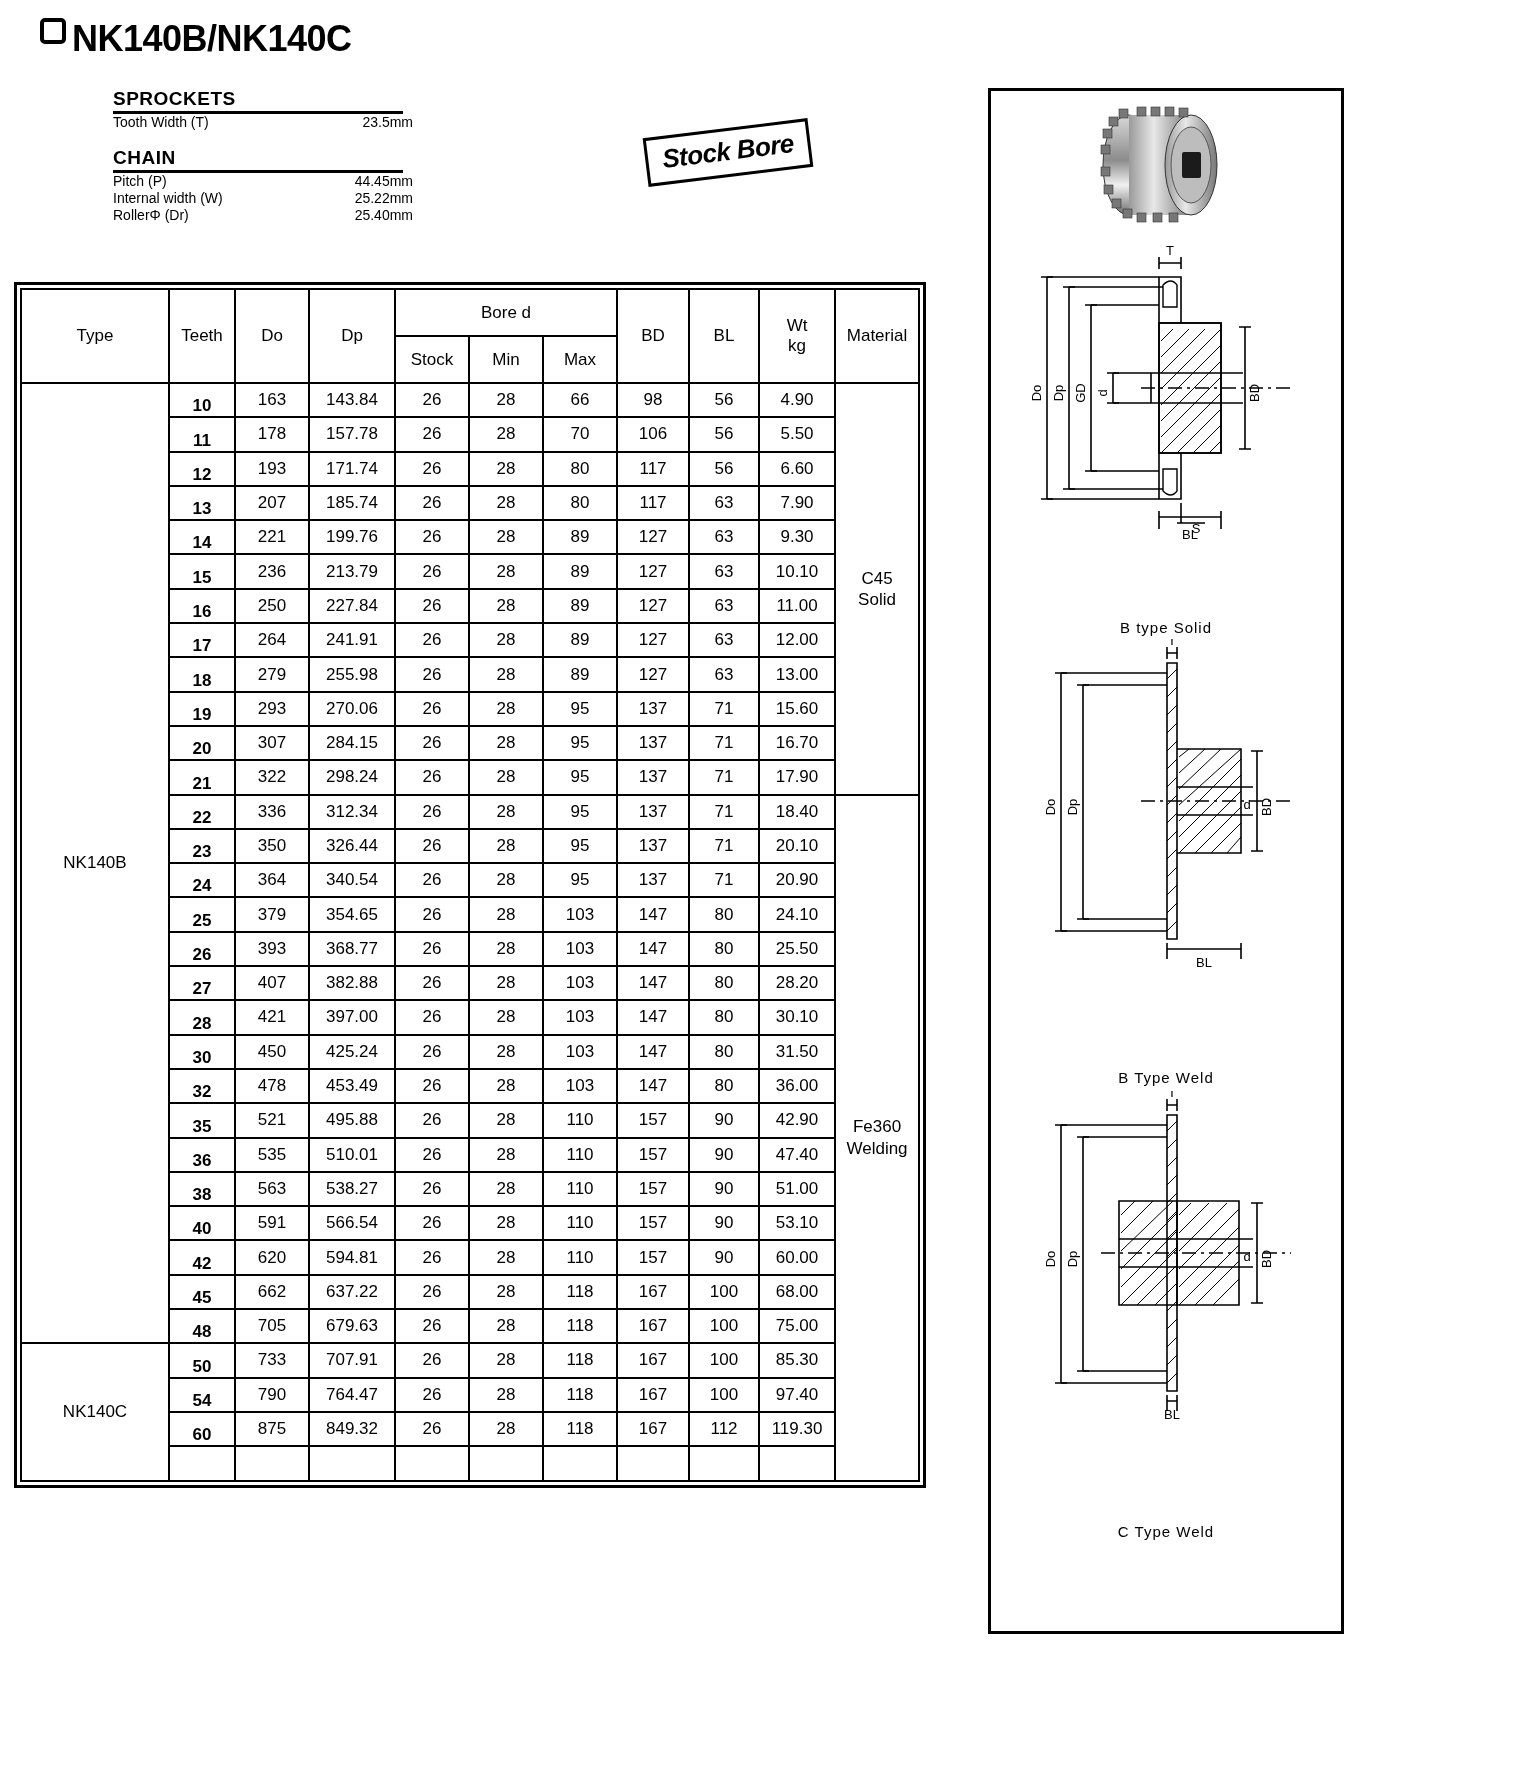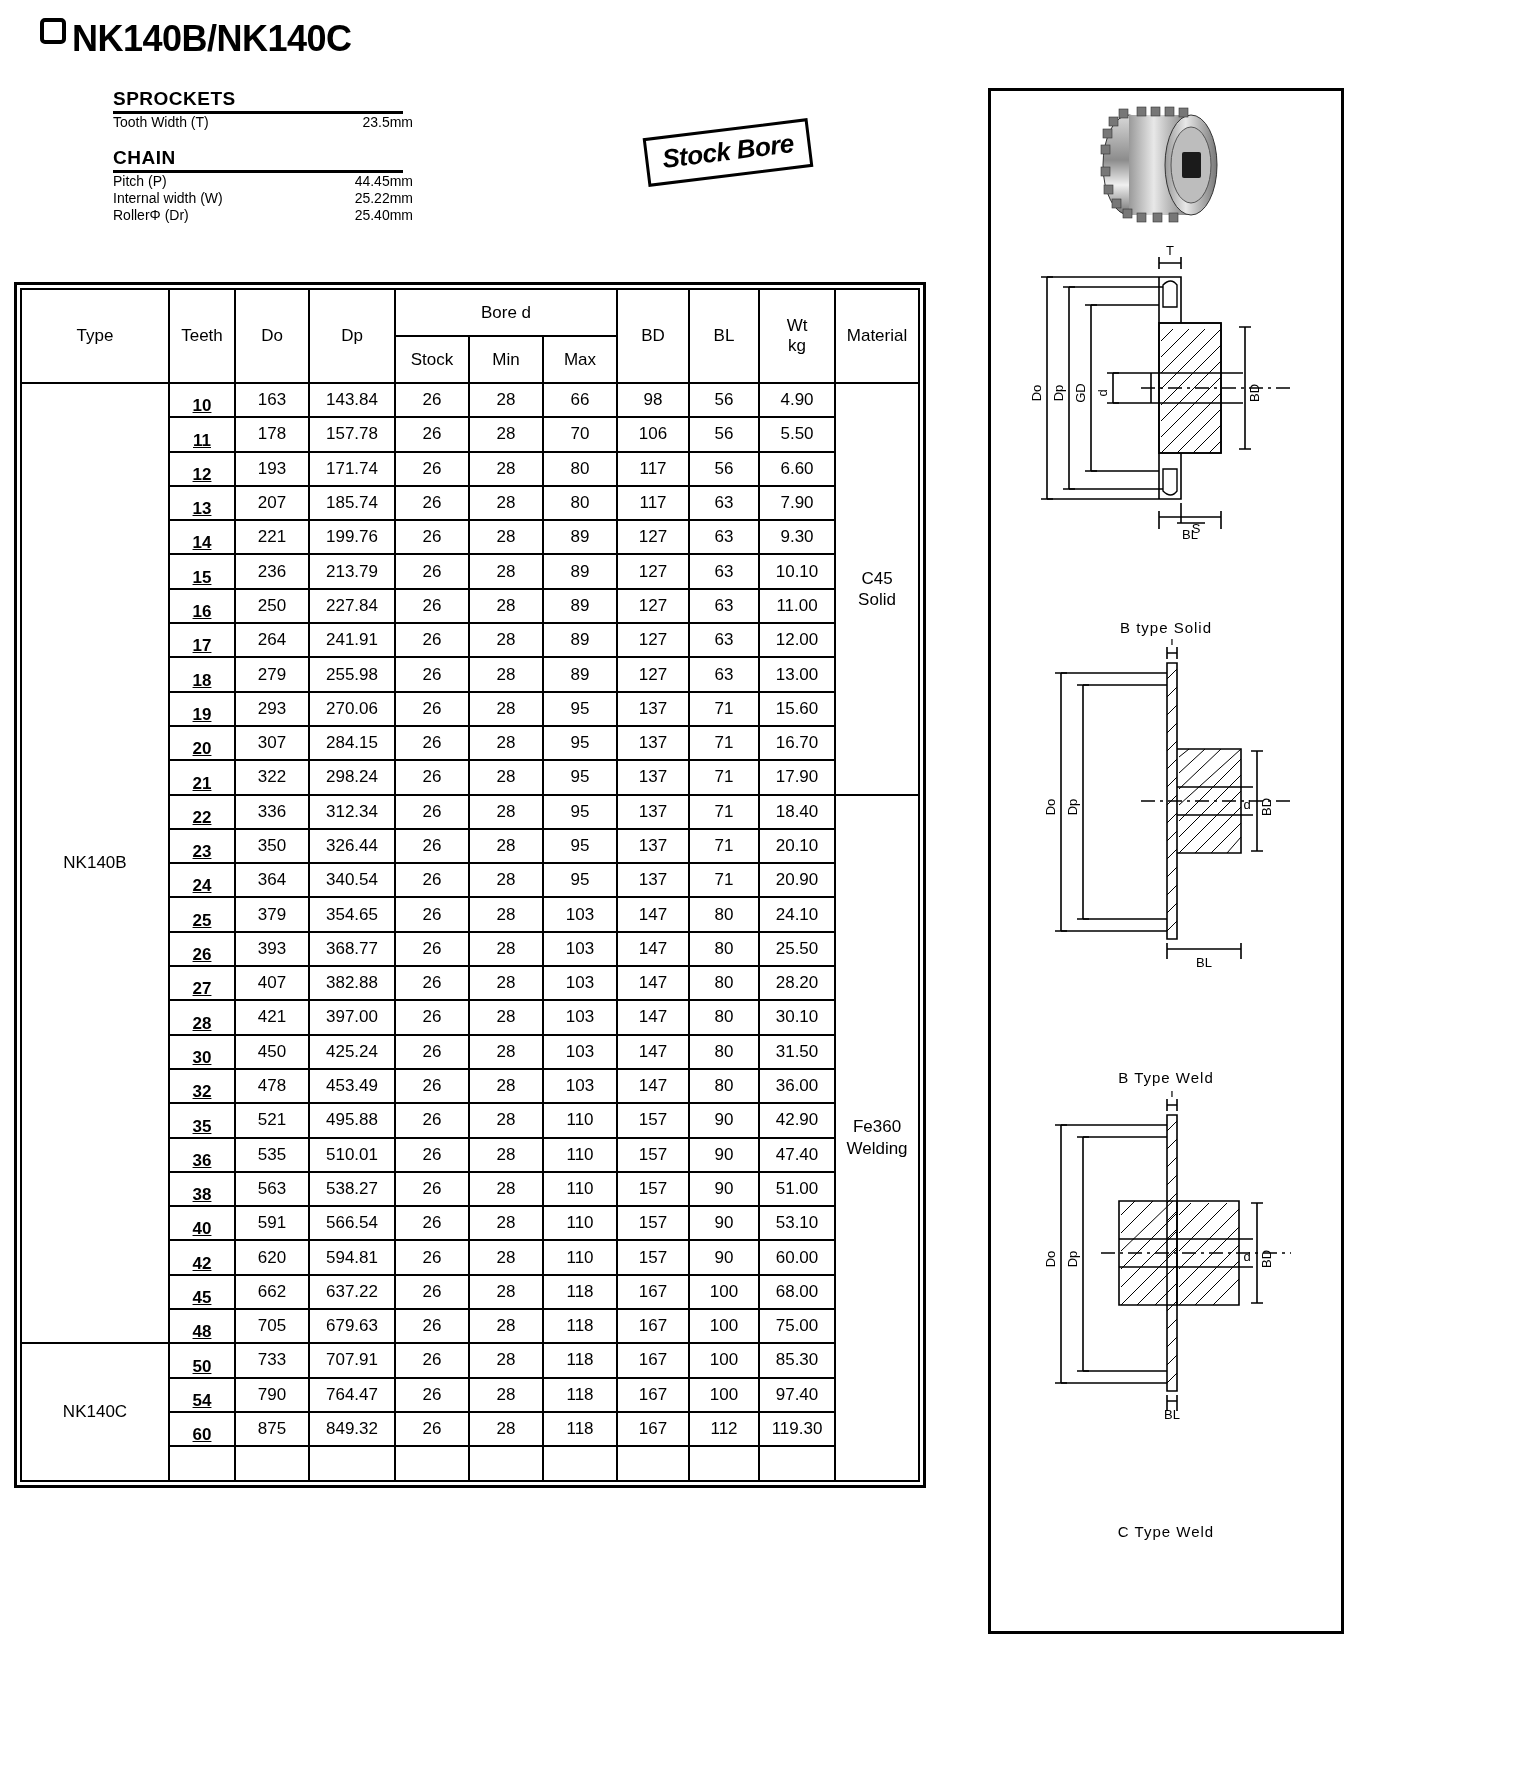--- a/index.html
+++ b/index.html
@@ -32,21 +32,21 @@
   .c-type{width:148px;}
   .c-teeth{width:66px;}
   .c-do{width:74px;}
   .c-dp{width:86px;}
   .c-bore{width:74px;}
   .c-bd{width:72px;}
   .c-bl{width:70px;}
   .c-wt{width:76px;}
   .c-mat{width:84px;}
   tr.data-row{height:34.3px;}
-  td.teeth-cell{font-weight:bold;font-size:17px;vertical-align:bottom;padding-bottom:1px;text-decoration:underline;}
+  td.teeth-cell{font-weight:bold;font-size:17px;vertical-align:bottom;padding-bottom:1px;}
   td.type-cell{font-size:23px;margin-left:16px;}
   td.mat-cell{font-size:18px;line-height:1.25;}
   thead th{height:30px;}
   .hdr-tall{height:92px;border-radius:32px;}
 
   
   #diagram-panel{position:absolute;left:988px;top:88px;width:356px;height:1546px;
       border:3px solid #000;background:#fff;box-sizing:border-box;}
   .dcaption{position:absolute;width:100%;text-align:center;font-size:15px;letter-spacing:1px;margin-top:16px;}
   .photo{position:absolute;left:88px;top:14px;width:170px;height:120px;}

